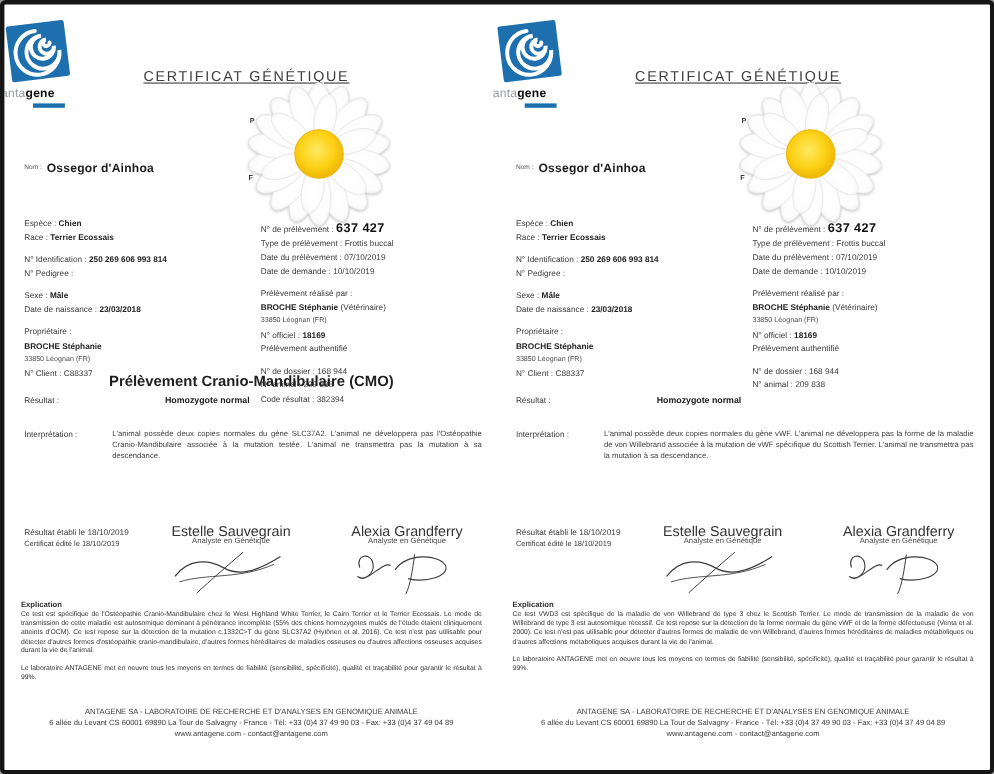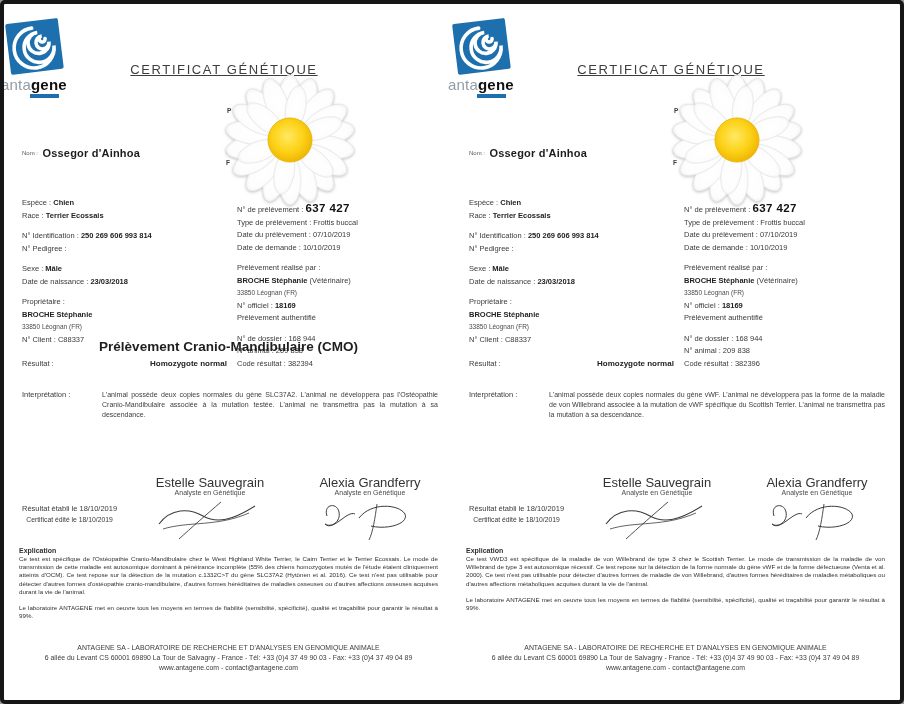--- a/index.html
+++ b/index.html
@@ -6,21 +6,21 @@
   body{width:904px;height:704px;background:#9a9a9a;font-family:"Liberation Sans",sans-serif;}
   .page{position:absolute;left:0;top:0;width:904px;height:704px;box-sizing:border-box;
         background:#ffffff;border:4px solid #161616;border-radius:5px;overflow:hidden;color:#3a3a3a;}
   .cert{position:absolute;top:2px;width:445px;height:694px;}
   .cert-left{left:2px;}
   .cert-right{left:449px;}
 
   
   .logo{position:absolute;left:-6px;top:10px;width:110px;height:96px;}
   .logo svg{display:block;}
-  .wordmark{margin-top:-2px;margin-left:1px;font-size:15px;letter-spacing:.2px;line-height:14px;}
+  .wordmark{margin-top:-2px;margin-left:1px;font-size:11px;letter-spacing:.2px;line-height:14px;}
   .wordmark .anta{color:#939da6;font-weight:400;}
   .wordmark .gene{color:#101010;font-weight:bold;}
   .logo-underline{margin-left:30px;margin-top:2px;width:29px;height:3.5px;background:#1e6fad;}
 
   .cert-title{position:absolute;top:56px;left:58px;width:320px;text-align:center;
               font-size:13px;letter-spacing:1.6px;color:#3d3d3d;text-decoration:underline;}
 
   
   .daisy{position:absolute;left:208px;top:68px;width:152px;height:134px;z-index:2;
          filter:drop-shadow(0 1px 1.5px rgba(90,90,90,.35));}
@@ -46,21 +46,21 @@
   .test-title{position:absolute;top:333px;left:0;width:100%;text-align:center;
               font-size:13.5px;font-weight:bold;color:#1e1e1e;}
 
   .row{position:absolute;left:16px;display:flex;align-items:flex-start;}
   .result-row{top:353px;width:420px;}
   .interp-row{top:384px;width:418px;}
   .rlabel{flex:0 0 80px;font-size:7.5px;}
   .rvalue{font-size:8px;font-weight:bold;color:#222;padding-left:48px;}
   .itext{font-size:7px;line-height:9.8px;text-align:justify;width:336px;color:#3c3c3c;}
 
-  .dates{position:absolute;left:16px;top:497px;text-align:center;}
+  .dates{position:absolute;left:16px;top:472px;}
   .dates .d1{font-size:7.5px;line-height:11px;}
   .dates .d2{font-size:6.8px;line-height:11px;}
 
   .sig{position:absolute;width:132px;text-align:center;top:472px;}
   .sig1{left:138px;}
   .sig2{left:298px;}
   .sname{font-size:13px;line-height:10px;color:#333;}
   .stitle{font-size:7px;line-height:9px;color:#4a4a4a;}
   .autograph{margin-top:3px;}
 
@@ -314,21 +314,20 @@
       <div class="line"><span>Date de demande :</span> <span>10/10/2019</span></div>
       <div class="gap"></div>
       <div class="line">Prélèvement réalisé par :</div>
       <div class="line"><span class="b">BROCHE Stéphanie</span> <span>(Vétérinaire)</span></div>
       <div class="line sm">33850 Léognan (FR)</div>
       <div class="line"><span>N° officiel :</span> <span class="b">18169</span></div>
       <div class="line">Prélèvement authentifié</div>
       <div class="gap"></div>
       <div class="line"><span>N° de dossier :</span> <span>168 944</span></div>
       <div class="line"><span>N° animal :</span> <span>209 838</span></div>
-      <div class="line"><span>Code résultat :</span> <span>382396</span></div>
     </div>
 
 
     <div class="row result-row">
       <span class="rlabel">Résultat :</span>
       <span class="rvalue">Homozygote normal</span>
     </div>
     <div class="row interp-row">
       <span class="rlabel">Interprétation :</span>
       <span class="itext">L'animal possède deux copies normales du gène vWF. L'animal ne développera pas la forme de la maladie de von Willebrand associée à la mutation de vWF spécifique du Scottish Terrier. L'animal ne transmettra pas la mutation à sa descendance.</span>

